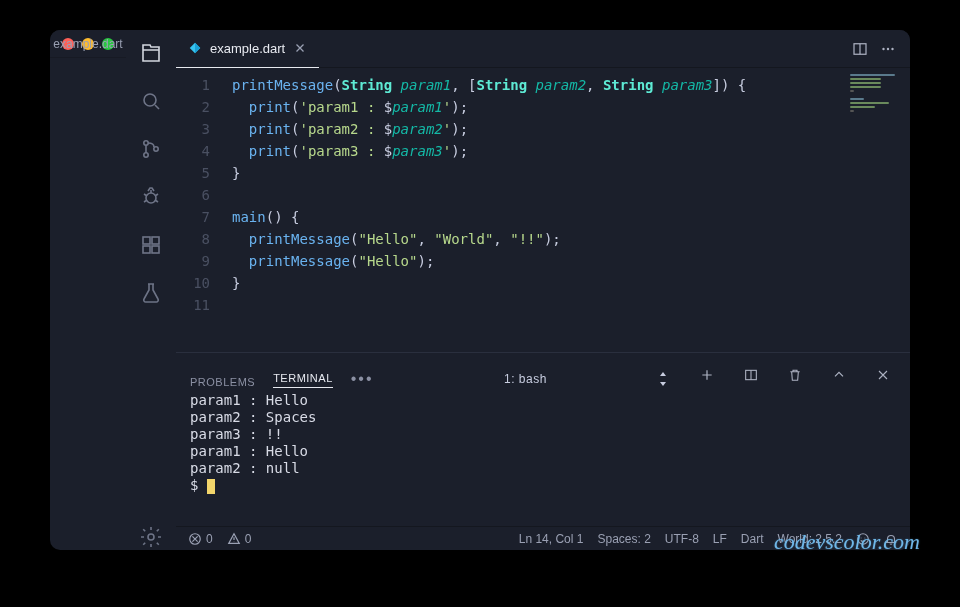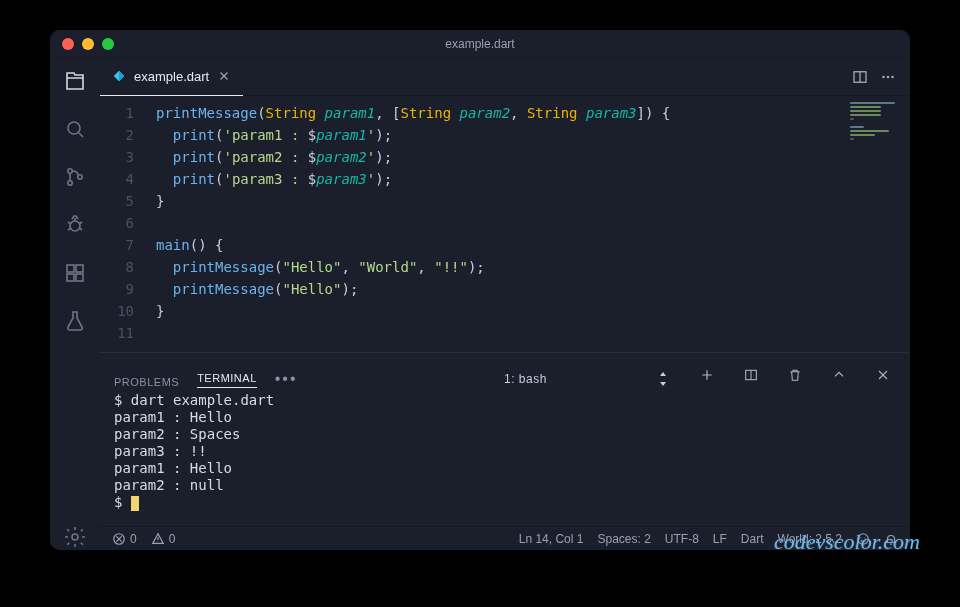--- a/index.html
+++ b/index.html
@@ -15,21 +15,21 @@
 .window {
   position: absolute;
   left: 50px;
   top: 30px;
   width: 860px;
   height: 520px;
   background: #1b1f2b;
   border-radius: 10px;
   box-shadow: 0 20px 60px rgba(0,0,0,0.6);
   display: flex;
-  flex-direction: column;
+  flex-direction: row;
   overflow: hidden;
 }
 .titlebar {
   height: 28px;
   display: flex;
   align-items: center;
   padding: 0 12px;
   position: relative;
   background: #1b1f2b;
   border-bottom: 1px solid #171a24;
@@ -71,21 +71,21 @@
 .tab-close { width: 14px; height: 14px; color: #9aa0b3; }
 .tabs-row .gap { flex: 1; }
 .tabs-action { width: 28px; height: 28px; color: #aeb3c3; display:flex;align-items:center;justify-content:center; }
 .tabs-action svg { width:18px; height:18px; }
 .editor-body { flex: 1; display: flex; position: relative; min-height:0; font-family: "SF Mono","Menlo","Consolas",monospace; font-size: 14px; line-height: 22px; }
 .gutter { width: 48px; text-align: right; padding: 6px 14px 0 0; color: #4a5062; user-select:none;}
 .code { flex:1; padding: 6px 0 0 8px; white-space: pre; color:#c8cde0; overflow:hidden;}
 .minimap { width: 64px; background: #1b1f2b; position: relative; padding:6px 4px;}
 .mm-line { height:2px; margin-bottom:2px; border-radius:1px;}
 .tok-func { color:#6ab3f0; }
-.tok-type { color:#eab308; }
+.tok-type { color:#5eead4;font-weight:bold; }
 .tok-param { color:#14b8a6; font-style: italic;}
 .tok-str { color:#b7d88c; }
 .tok-punc { color:#c8cde0; }
 .panel-tabs {
   height: 36px; display:flex; align-items:flex-end; gap:18px;
   padding: 0 14px; border-top: 1px solid #2a2f3e; font-size: 11px;
   letter-spacing: 0.5px;
 }
 .panel-tab { color:#8b90a3; }
 .panel-tab.active { color:#e6e8ef; border-bottom:1px solid #e6e8ef; padding-bottom:3px;}
@@ -273,21 +273,20 @@
             </svg>
           </div>
         <div class="panel-action">
             <svg viewBox="0 0 24 24" stroke="currentColor" stroke-width="1.6">
               <path d="M6 6l12 12M18 6L6 18"></path>
             </svg>
           </div>
       </div>
 
       <div class="terminal" id="terminal">
-          <div>$ dart example.dart</div>
           <div>param1 : Hello</div>
           <div>param2 : Spaces</div>
           <div>param3 : !!</div>
           <div>param1 : Hello</div>
           <div>param2 : null</div>
           <div>$ <span class="cursor"></span></div>
         </div>
 
       <div class="statusbar">
         <div class="sb-item">

